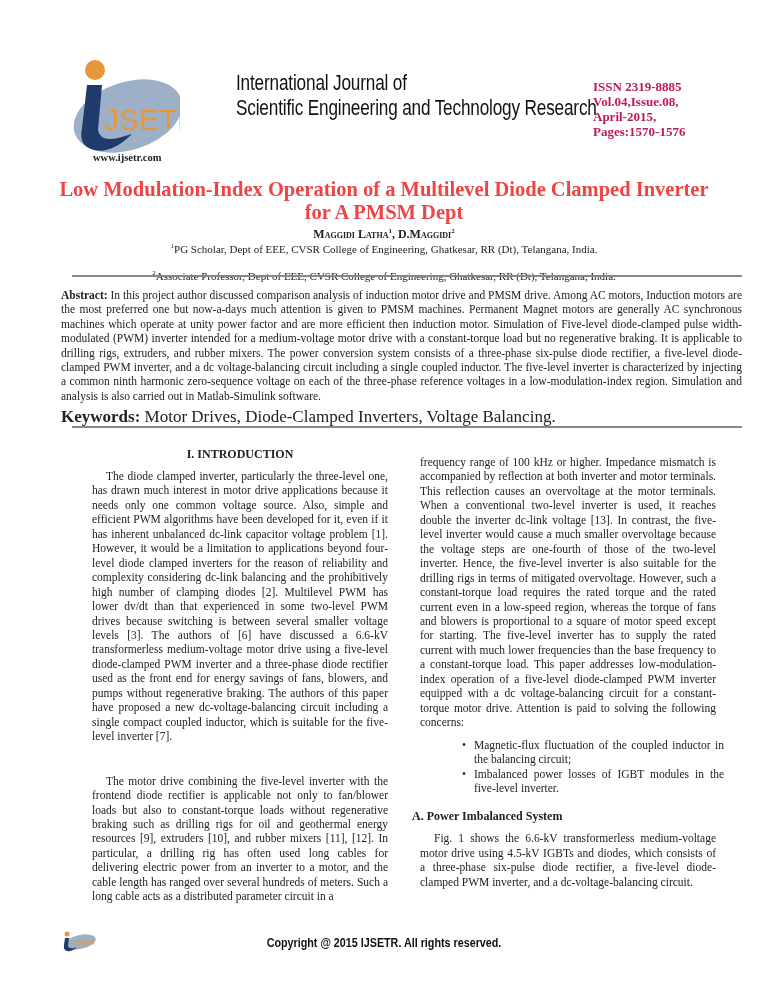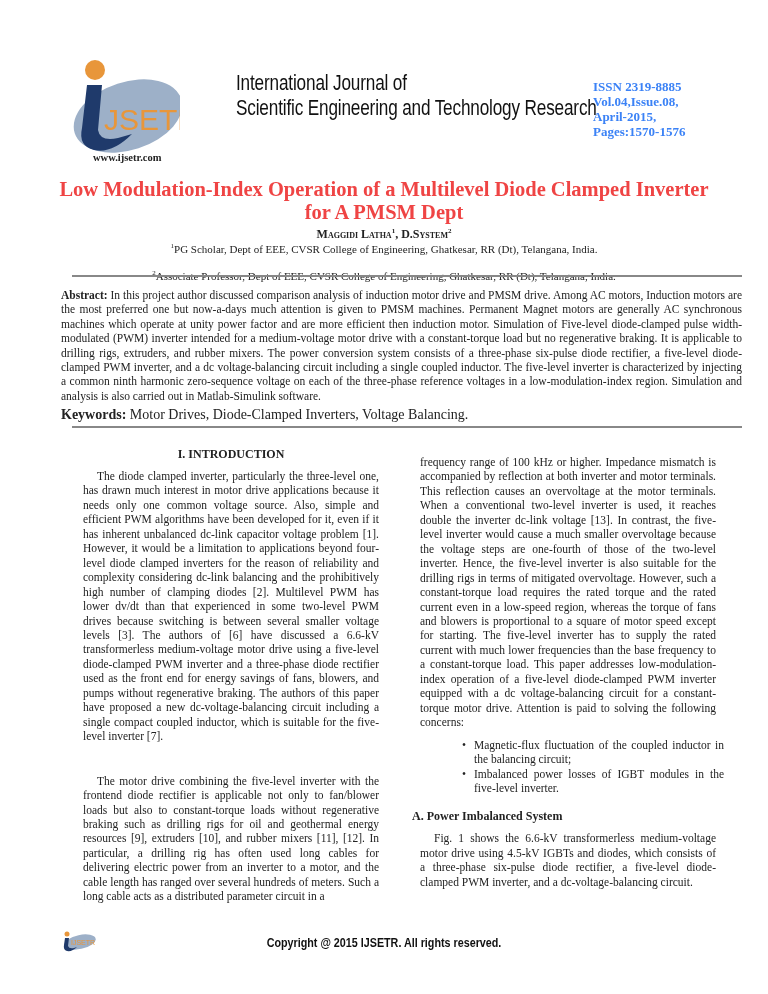--- a/index.html
+++ b/index.html
@@ -6,42 +6,42 @@
   body { width: 768px; height: 994px; position: relative; overflow: hidden;
          font-family: "Liberation Serif", "DejaVu Serif", serif; color: #222; }
   .abs { position: absolute; }
 
   
   .logo { left: 60px; top: 50px; width: 120px; height: 110px; }
   .journal-name { left: 236px; top: 70px; font-family: "Liberation Sans", sans-serif;
          font-stretch: condensed; font-size: 22px; line-height: 25px; color: #111;
          transform: scaleX(0.78); transform-origin: left top; white-space: nowrap; }
   .journal-name div { font-weight: normal; letter-spacing: -0.2px; }
-  .issn { left: 593px; top: 79px; font-weight: bold; font-size: 13px; line-height: 15px; color: #3b82f6; }
+  .issn { left: 593px; top: 79px; font-weight: bold; font-size: 13px; line-height: 15px; color: #be185d; }
   .website { left: 93px; top: 152px; font-weight: bold; font-size: 10.5px; color: #222; }
 
   
   .title { left: 40px; width: 688px; top: 178px; text-align: center; font-weight: bold;
            font-size: 20.5px; line-height: 23px; color: #ef4444; }
   .authors { left: 40px; width: 688px; top: 227px; text-align: center; font-weight: bold;
              font-size: 12px; color: #222; }
   .authors .sc { font-variant: small-caps; }
   .affil { left: 40px; width: 688px; text-align: center; font-size: 11px; line-height: 13px; color: #222; }
   sup { font-size: 7px; vertical-align: super; line-height: 0; }
   .rule { left: 72px; width: 670px; height: 2px; background: #888; }
 
   
   .abstract { left: 61px; width: 681px; top: 288px; font-size: 11.5px; line-height: 14.4px;
               text-align: justify; color: #222; }
   .abstract b, .keywords b { font-weight: bold; }
-  .keywords { left: 61px; width: 681px; top: 407px; font-size: 14px; color: #222; }
+  .keywords { left: 61px; width: 681px; top: 407px; font-size: 17px; color: #222; }
 
   
   .col { top: 447px; width: 312px; font-size: 11.5px; line-height: 14.45px; text-align: justify; color: #222; }
-  .col.left { left: 75px; }
+  .col.left { left: 84px; }
   .col.right { left: 412px; }
   .col p { margin: 8px; text-indent: 14px; }
   .col p.noind { text-indent: 0; }
   .sec-head { text-align: center; font-weight: bold; font-size: 12px; margin: 0; line-height: 14px; }
   .sub-head { font-weight: bold; font-size: 12px; margin: 0; line-height: 14px; }
   .gap { height: 14px; }
   ul.bul { margin: 2px 0 0 0; padding-left: 22px; }
   ul.bul li { list-style: none; position: relative; margin-left: 40px; }
   ul.bul li::before { content: "•"; position: absolute; left: -12px; }
 
@@ -76,21 +76,21 @@
 </div>
 
 <div class="abs website">www.ijsetr.com</div>
 
 <div class="abs title">
   <div>Low Modulation-Index Operation of a Multilevel Diode Clamped Inverter</div>
   <div>for A PMSM Dept</div>
 </div>
 
 <div class="abs authors">
-  <span class="sc">Maggidi Latha</span><sup>1</sup><span>, </span><span class="sc">D.System</span><sup>2</sup>
+  <span class="sc">Maggidi Latha</span><sup>1</sup><span>, </span><span class="sc">D.Maggidi</span><sup>2</sup>
 </div>
 
 <div class="abs affil" style="top:243px;">
   <sup>1</sup><span>PG Scholar, Dept of EEE, CVSR College of Engineering, Ghatkesar, RR (Dt), Telangana, India.</span>
 </div>
 <div class="abs affil" style="top:270px;">
   <sup>2</sup><span>Associate Professor, Dept of EEE, CVSR College of Engineering, Ghatkesar, RR (Dt), Telangana, India.</span>
 </div>
 
 <div class="abs rule" style="top:275px;"></div>

